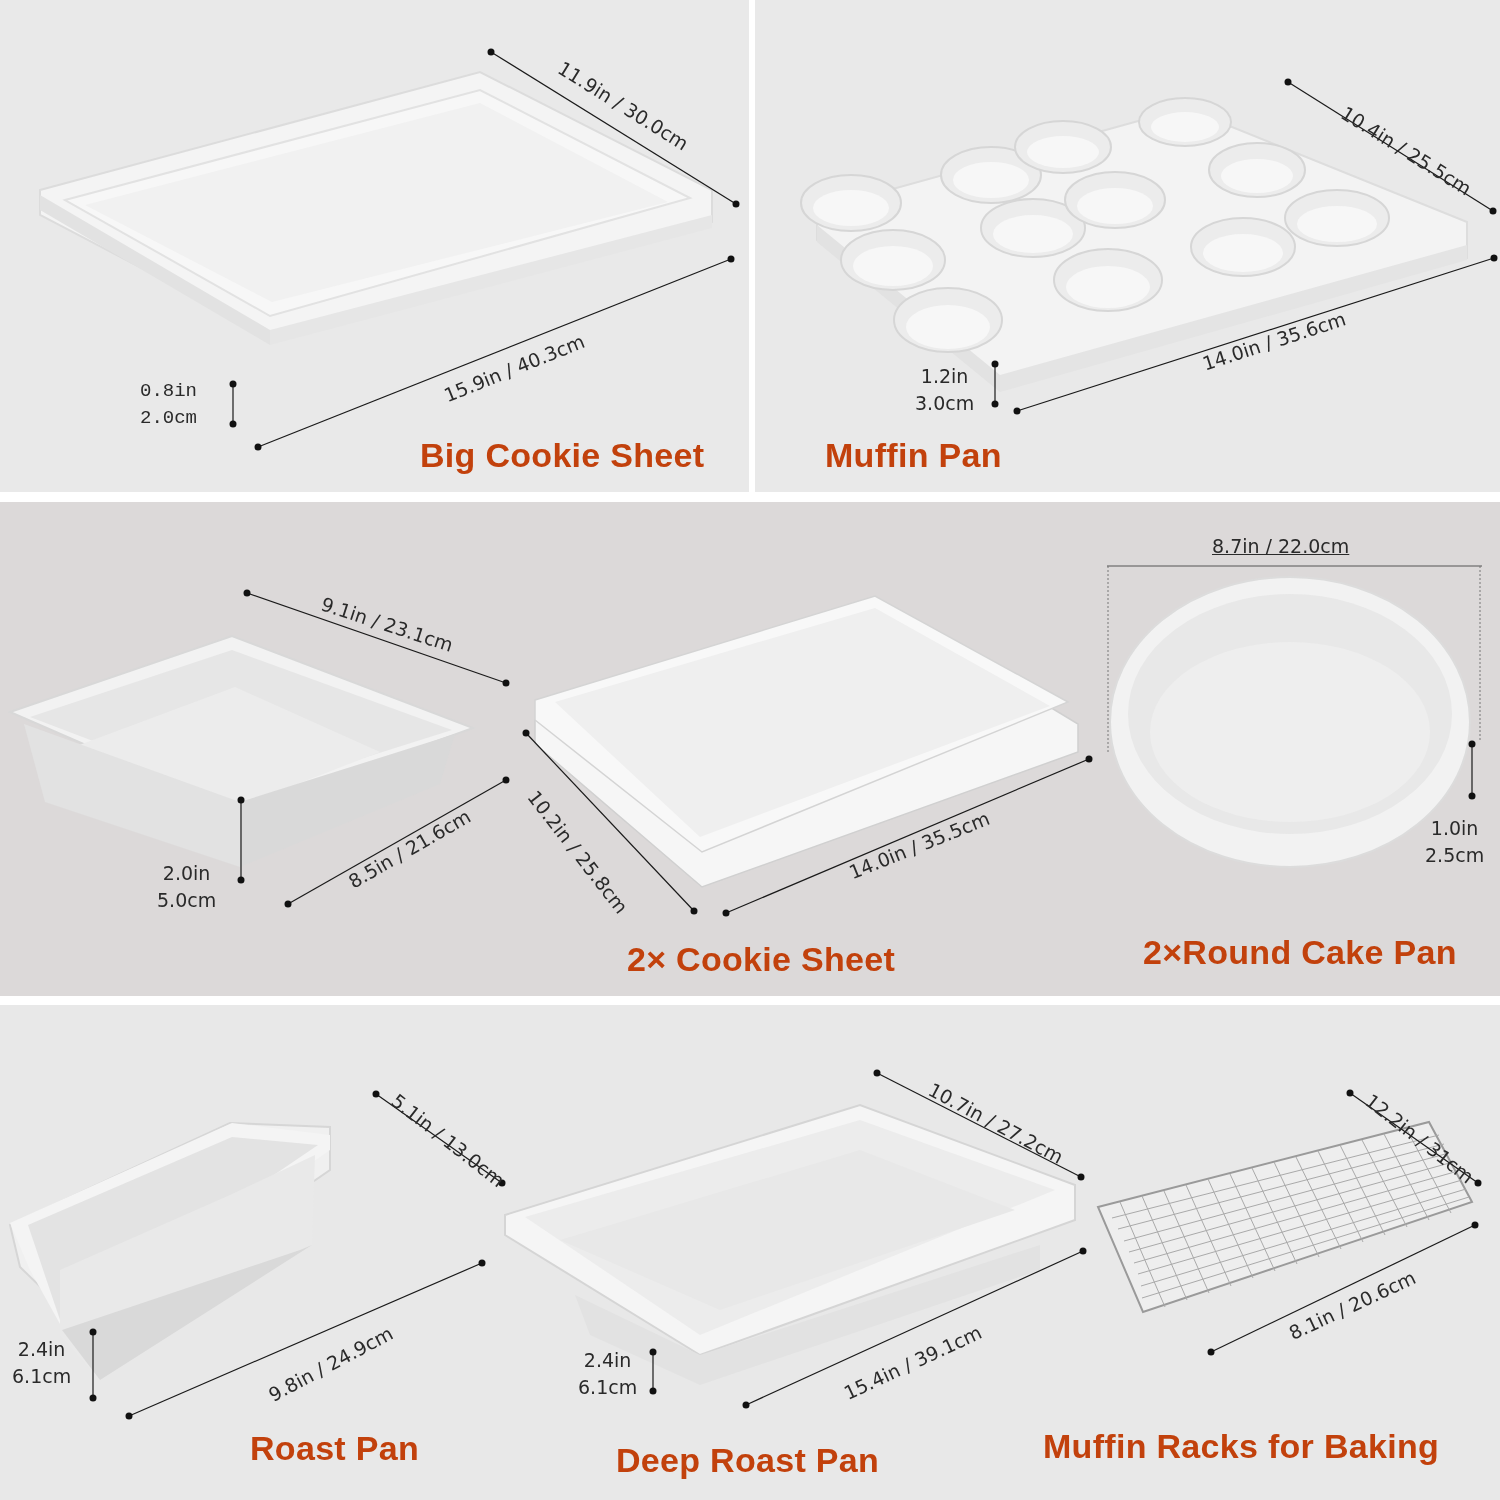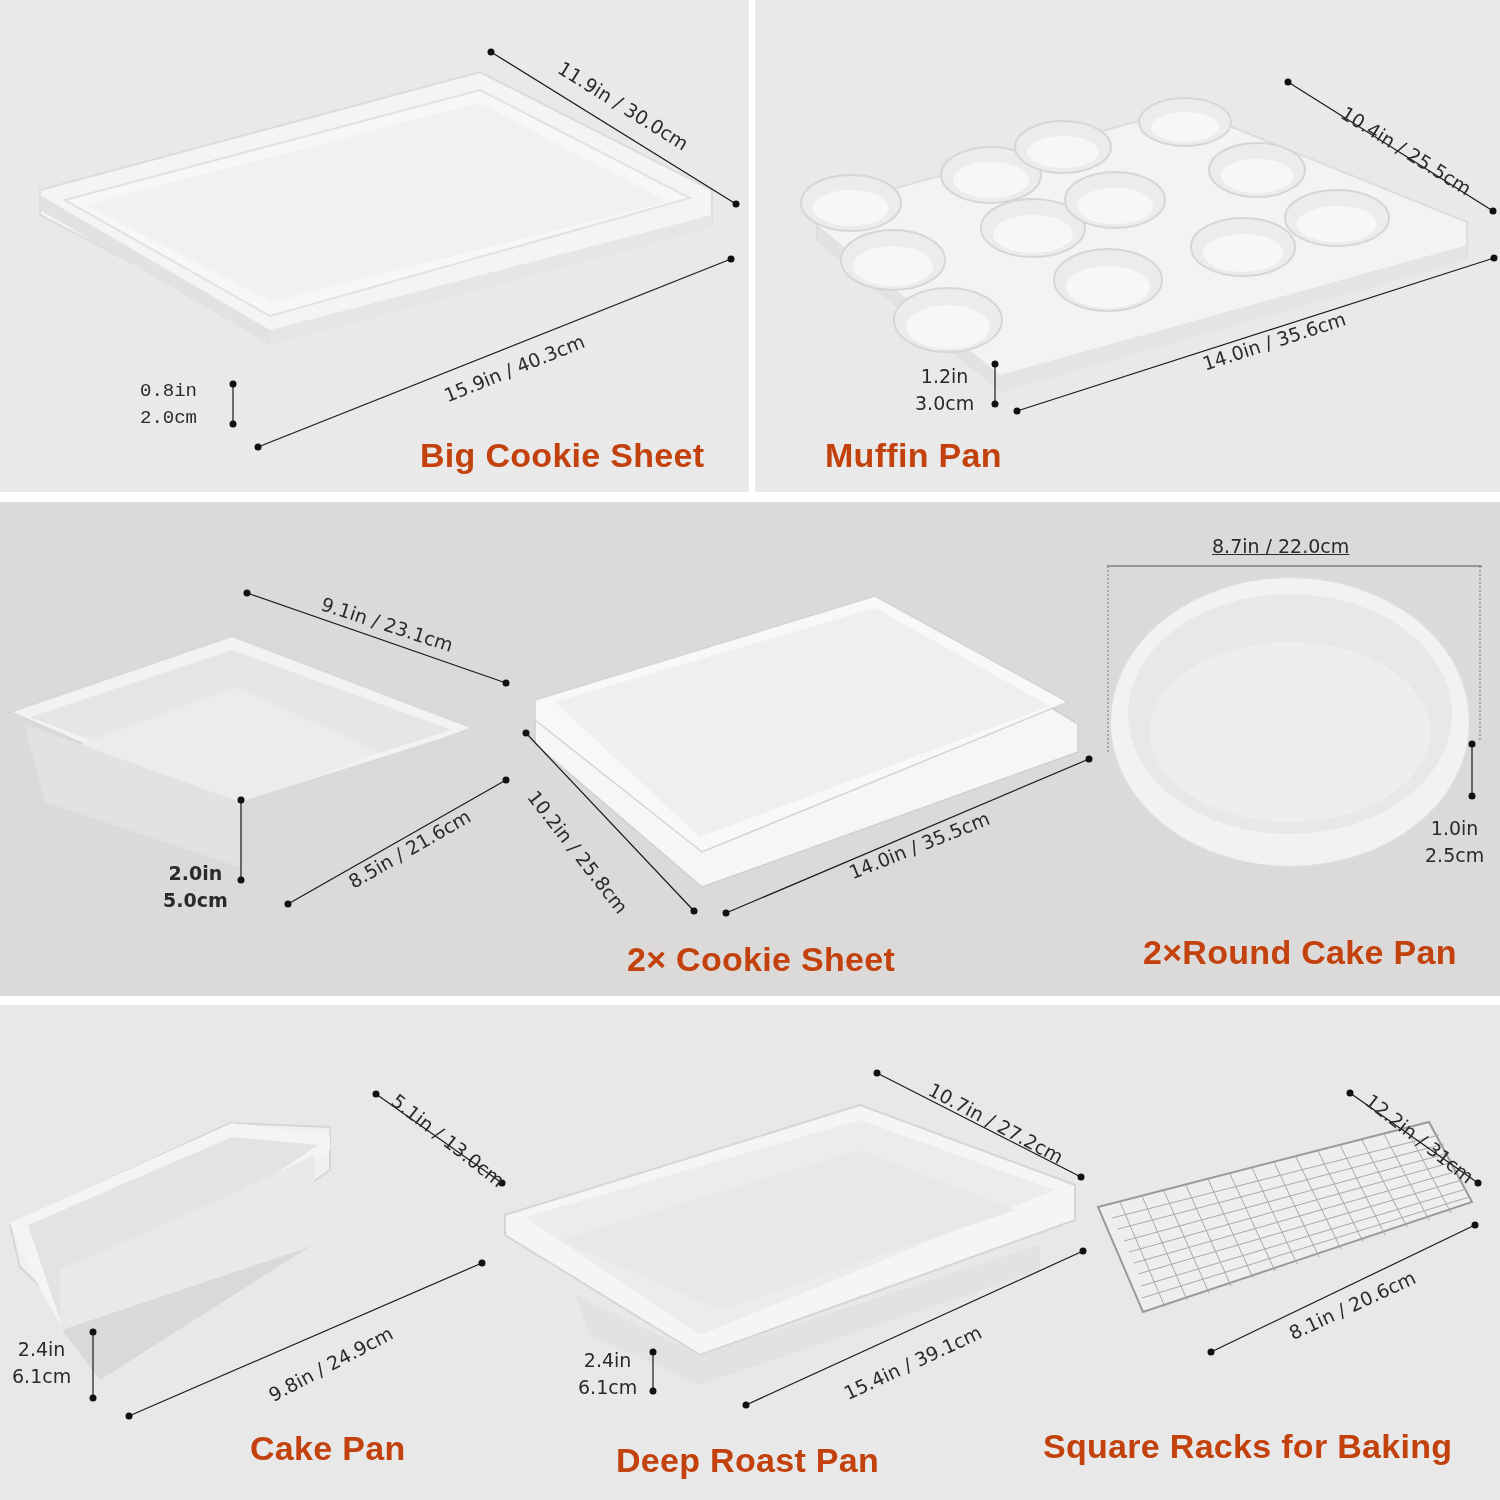--- a/index.html
+++ b/index.html
@@ -137,21 +137,21 @@
       <circle cx="1089" cy="257" r="3.5" fill="#111"></circle>
     <line x1="1107" y1="64" x2="1482" y2="64" stroke="#555" stroke-width="1"></line>
     <line x1="1108" y1="64" x2="1108" y2="250" stroke="#777" stroke-width="1" stroke-dasharray="2,2"></line>
     <line x1="1480" y1="64" x2="1480" y2="240" stroke="#777" stroke-width="1" stroke-dasharray="2,2"></line>
     <line x1="1472" y1="242" x2="1472" y2="294" stroke="#1a1a1a" stroke-width="1.2"></line>
     <circle cx="1472" cy="242" r="3.5" fill="#111"></circle>
       <circle cx="1472" cy="294" r="3.5" fill="#111"></circle>
   </svg>
   <div class="dim" style="left:322px;top:90px;transform:rotate(18deg);">9.1in / 23.1cm</div>
   <div class="dim" style="left:350px;top:370px;transform:rotate(-30deg);">8.5in / 21.6cm</div>
-  <div class="dimv" style="left:163px;top:358px;font-weight:bold;">
+  <div class="dimv" style="left:157px;top:358px;">
     <div>2.0in</div>
     <div>5.0cm</div>
   </div>
 
   <div class="dim" style="left:532px;top:280px;transform:rotate(52deg);">10.2in / 25.8cm</div>
   <div class="dim" style="left:850px;top:360px;transform:rotate(-22deg);">14.0in / 35.5cm</div>
   <div class="title" style="left:627px;top:438px;">2× Cookie Sheet</div>
 
   <div class="dim" style="left:1212px;top:33px;text-decoration:underline;">8.7in / 22.0cm</div>
   <div class="dimv" style="left:1425px;top:313px;">
@@ -231,26 +231,26 @@
     <line x1="1211" y1="347" x2="1475" y2="220" stroke="#1a1a1a" stroke-width="1.2"></line>
     <circle cx="1211" cy="347" r="3.5" fill="#111"></circle>
       <circle cx="1475" cy="220" r="3.5" fill="#111"></circle>
   </svg>
   <div class="dim" style="left:394px;top:82px;transform:rotate(38deg);">5.1in / 13.0cm</div>
   <div class="dim" style="left:270px;top:380px;transform:rotate(-28deg);">9.8in / 24.9cm</div>
   <div class="dimv" style="left:12px;top:331px;">
     <div>2.4in</div>
     <div>6.1cm</div>
   </div>
-  <div class="title" style="left:250px;top:424px;">Cake Pan</div>
+  <div class="title" style="left:250px;top:424px;">Roast Pan</div>
 
   <div class="dim" style="left:930px;top:72px;transform:rotate(28deg);">10.7in / 27.2cm</div>
   <div class="dim" style="left:845px;top:378px;transform:rotate(-25deg);">15.4in / 39.1cm</div>
   <div class="dimv" style="left:578px;top:342px;">
     <div>2.4in</div>
     <div>6.1cm</div>
   </div>
   <div class="title" style="left:580px;top:436px;margin-left:36px;">Deep Roast Pan</div>
 
   <div class="dim" style="left:1368px;top:82px;transform:rotate(38deg);">12.2in / 31cm</div>
   <div class="dim" style="left:1290px;top:318px;transform:rotate(-25deg);">8.1in / 20.6cm</div>
-  <div class="title" style="left:1043px;top:422px;">Square Racks for Baking</div>
+  <div class="title" style="left:1043px;top:422px;">Muffin Racks for Baking</div>
 </div>
 
 </body></html>

